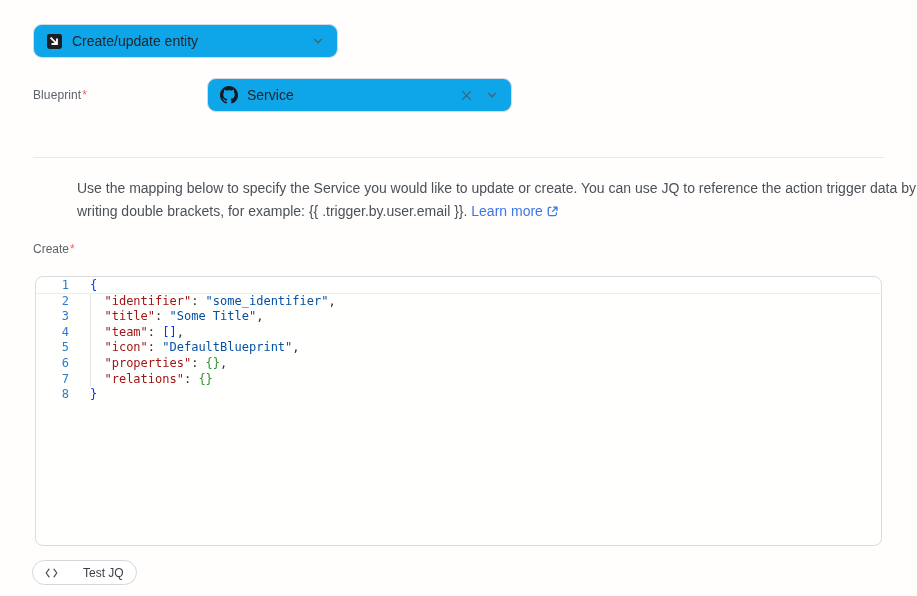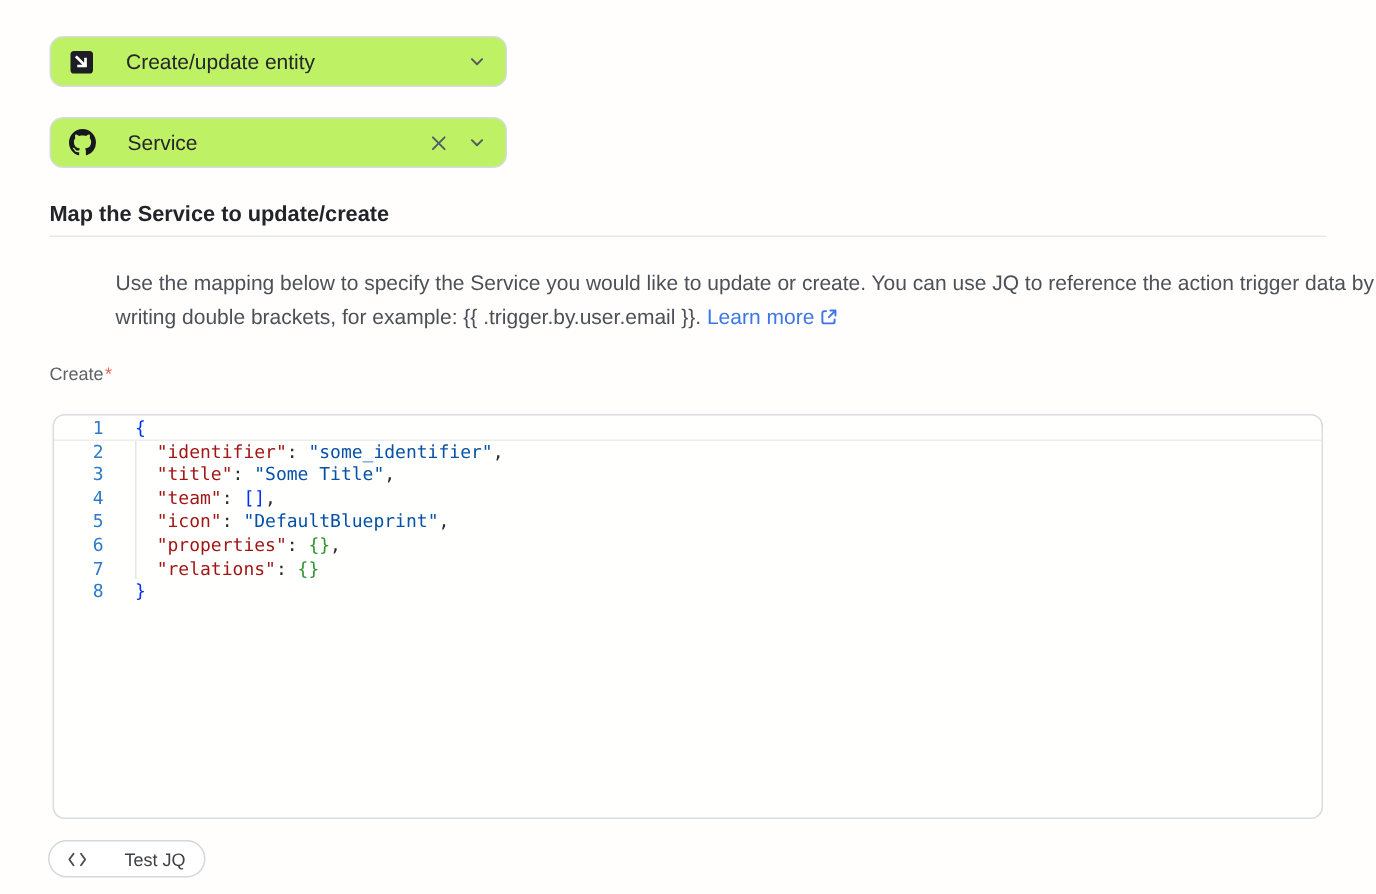--- a/index.html
+++ b/index.html
@@ -6,23 +6,23 @@
   html,body { width:917px; height:596px; background:#ffffff; }
   body { font-family:"Liberation Sans", sans-serif; color:#26282d; overflow:hidden; }
   .page { position:relative; width:917px; height:596px; background:#fffefd; }
 
   
   .form-row { position:absolute; left:33px; display:flex; align-items:center; height:34px; }
   .field-label { width:174px; font-size:12px; color:#5d6269; letter-spacing:.1px; }
   .req { color:var(--required); margin-left:1px; }
 
   .select {
-    width:305px; height:34px; background:#bef264;
+    width:305px; height:34px; background:#0ea5e9;
     border:1px solid #d6dae0; border-radius:9px;
-    display:flex; align-items:center; padding:0 13px 0 12px; gap:21px;
+    display:flex; align-items:center; padding:0 13px 0 12px; gap:9px;
     cursor:pointer;
   }
   .sel-icon { display:flex; align-items:center; flex:none; }
   .sel-value { font-size:14px; color:#24262b; flex:1 1 auto; white-space:nowrap; overflow:hidden; }
   .sel-ctrls { display:flex; align-items:center; gap:13px; flex:none; }
   .icon-btn { display:flex; align-items:center; cursor:pointer; }
 
   
   .section-heading { position:absolute; left:33px; top:135px; font-size:14.5px; font-weight:700; color:#212429; }
   .divider { position:absolute; left:33px; top:157px; width:851px; height:1px; background:#e6e8eb; }
@@ -80,20 +80,21 @@
         <span class="icon-btn">
           <svg width="12" height="12" viewBox="0 0 12 12">
               <path d="M2.6 4.4 L6 7.8 L9.4 4.4" stroke="#565b63" stroke-width="1.3" fill="none" stroke-linecap="round" stroke-linejoin="round"></path>
             </svg>
         </span>
       </span>
     </div>
   </div>
 
   <div class="form-row" style="top:78px">
+    <div class="field-label"><span>Blueprint</span><span class="req">*</span></div>
     <div class="select">
       <span class="sel-icon">
         <svg width="18" height="18" viewBox="0 0 16 16">
             <path fill="#16181d" d="M8 0C3.58 0 0 3.58 0 8c0 3.54 2.29 6.53 5.47 7.59.4.07.55-.17.55-.38 0-.19-.01-.82-.01-1.49-2.01.37-2.53-.49-2.69-.94-.09-.23-.48-.94-.82-1.13-.28-.15-.68-.52-.01-.53.63-.01 1.08.58 1.23.82.72 1.21 1.87.87 2.33.66.07-.52.28-.87.51-1.07-1.78-.2-3.64-.89-3.64-3.95 0-.87.31-1.59.82-2.15-.08-.2-.36-1.02.08-2.12 0 0 .67-.21 2.2.82.64-.18 1.32-.27 2-.27s1.36.09 2 .27c1.53-1.04 2.2-.82 2.2-.82.44 1.1.16 1.92.08 2.12.51.56.82 1.27.82 2.15 0 3.07-1.87 3.75-3.65 3.95.29.25.54.73.54 1.48 0 1.07-.01 1.93-.01 2.2 0 .21.15.46.55.38A8.01 8.01 0 0 0 16 8c0-4.42-3.58-8-8-8z"></path>
           </svg>
       </span>
       <span class="sel-value">Service</span>
       <span class="sel-ctrls">
         <span class="icon-btn">
           <svg width="13" height="13" viewBox="0 0 12 12">
@@ -102,21 +103,20 @@
         </span>
         <span class="icon-btn">
           <svg width="12" height="12" viewBox="0 0 12 12">
               <path d="M2.6 4.4 L6 7.8 L9.4 4.4" stroke="#565b63" stroke-width="1.3" fill="none" stroke-linecap="round" stroke-linejoin="round"></path>
             </svg>
         </span>
       </span>
     </div>
   </div>
 
-  <div class="section-heading">Map the Service to update/create</div>
   <div class="divider"></div>
 
   <div class="description">
     <span>Use the mapping below to specify the Service you would like to update or create. You can use JQ to reference the action trigger data by writing double brackets, for example: {{ .trigger.by.user.email }}.</span>
     <a class="learn-more"><span>Learn more</span><span class="ext-icon"><svg width="13" height="13" viewBox="0 0 14 14">
             <path d="M5.2 2.6 H4 C3.1 2.6 2.4 3.3 2.4 4.2 v5.6 c0 .9.7 1.6 1.6 1.6 h5.6 c.9 0 1.6-.7 1.6-1.6 V8.6" stroke="#3c77e6" fill="none" stroke-width="1.4" stroke-linecap="round"></path>
             <path d="M8.2 2.2 h3.6 v3.6 M11.5 2.5 L7.1 6.9" stroke="#3c77e6" fill="none" stroke-width="1.4" stroke-linecap="round" stroke-linejoin="round"></path>
           </svg></span></a>
   </div>
 

